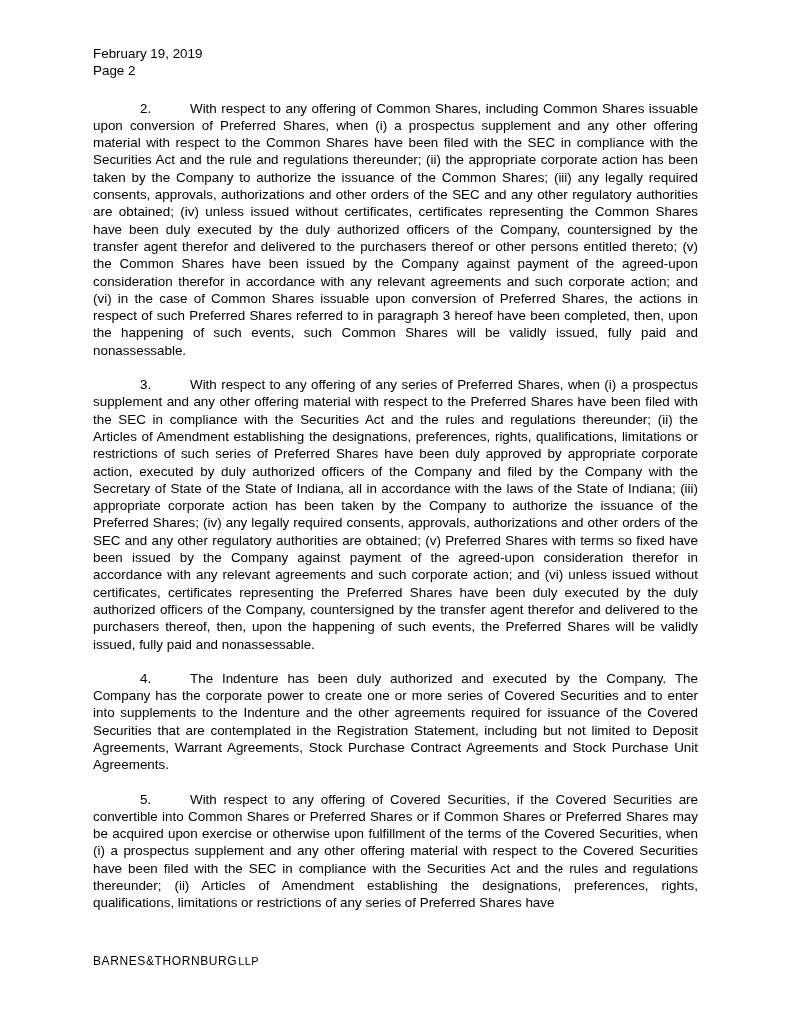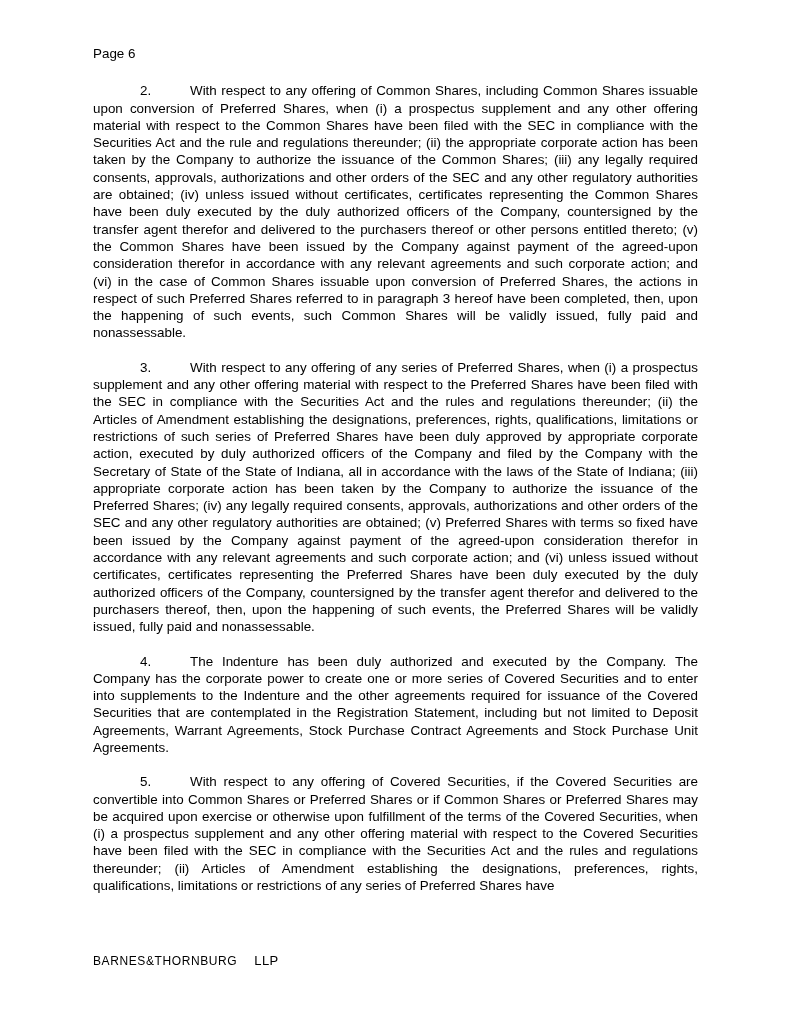--- a/index.html
+++ b/index.html
@@ -43,33 +43,34 @@
     top: 952px;
     white-space: nowrap;
     color: #000000;
   }
   .firm-name {
     font-size: 12px;
     letter-spacing: 0.6px;
     font-weight: 400;
   }
   .firm-suffix {
-    font-size: 13px;
+    font-size: 11px;
     letter-spacing: 0.4px;
-    margin-left: 17px;
+    margin-left: 1px;
     text-align: center;
   }
 </style>
 </head>
 <body>
 
 <div class="page">
 
   <div class="header-block">
-    <div class="header-line">Page 6</div>
+    <div class="header-line">February 19, 2019</div>
+    <div class="header-line">Page 2</div>
   </div>
 
   <div>
 
     <p class="para"><span class="num">2.</span><span>With respect to any offering of Common Shares, including Common Shares issuable upon conversion of Preferred Shares, when (i) a prospectus supplement and any other offering material with respect to the Common Shares have been filed with the SEC in compliance with the Securities Act and the rule and regulations thereunder; (ii) the appropriate corporate action has been taken by the Company to authorize the issuance of the Common Shares; (iii) any legally required consents, approvals, authorizations and other orders of the SEC and any other regulatory authorities are obtained; (iv) unless issued without certificates, certificates representing the Common Shares have been duly executed by the duly authorized officers of the Company, countersigned by the transfer agent therefor and delivered to the purchasers thereof or other persons entitled thereto; (v) the Common Shares have been issued by the Company against payment of the agreed-upon consideration therefor in accordance with any relevant agreements and such corporate action; and (vi) in the case of Common Shares issuable upon conversion of Preferred Shares, the actions in respect of such Preferred Shares referred to in paragraph 3 hereof have been completed, then, upon the happening of such events, such Common Shares will be validly issued, fully paid and nonassessable.</span></p>
 
     <p class="para"><span class="num">3.</span><span>With respect to any offering of any series of Preferred Shares, when (i) a prospectus supplement and any other offering material with respect to the Preferred Shares have been filed with the SEC in compliance with the Securities Act and the rules and regulations thereunder; (ii) the Articles of Amendment establishing the designations, preferences, rights, qualifications, limitations or restrictions of such series of Preferred Shares have been duly approved by appropriate corporate action, executed by duly authorized officers of the Company and filed by the Company with the Secretary of State of the State of Indiana, all in accordance with the laws of the State of Indiana; (iii) appropriate corporate action has been taken by the Company to authorize the issuance of the Preferred Shares; (iv) any legally required consents, approvals, authorizations and other orders of the SEC and any other regulatory authorities are obtained; (v) Preferred Shares with terms so fixed have been issued by the Company against payment of the agreed-upon consideration therefor in accordance with any relevant agreements and such corporate action; and (vi) unless issued without certificates, certificates representing the Preferred Shares have been duly executed by the duly authorized officers of the Company, countersigned by the transfer agent therefor and delivered to the purchasers thereof, then, upon the happening of such events, the Preferred Shares will be validly issued, fully paid and nonassessable.</span></p>
 
     <p class="para"><span class="num">4.</span><span>The Indenture has been duly authorized and executed by the Company. The Company has the corporate power to create one or more series of Covered Securities and to enter into supplements to the Indenture and the other agreements required for issuance of the Covered Securities that are contemplated in the Registration Statement, including but not limited to Deposit Agreements, Warrant Agreements, Stock Purchase Contract Agreements and Stock Purchase Unit Agreements.</span></p>
 

